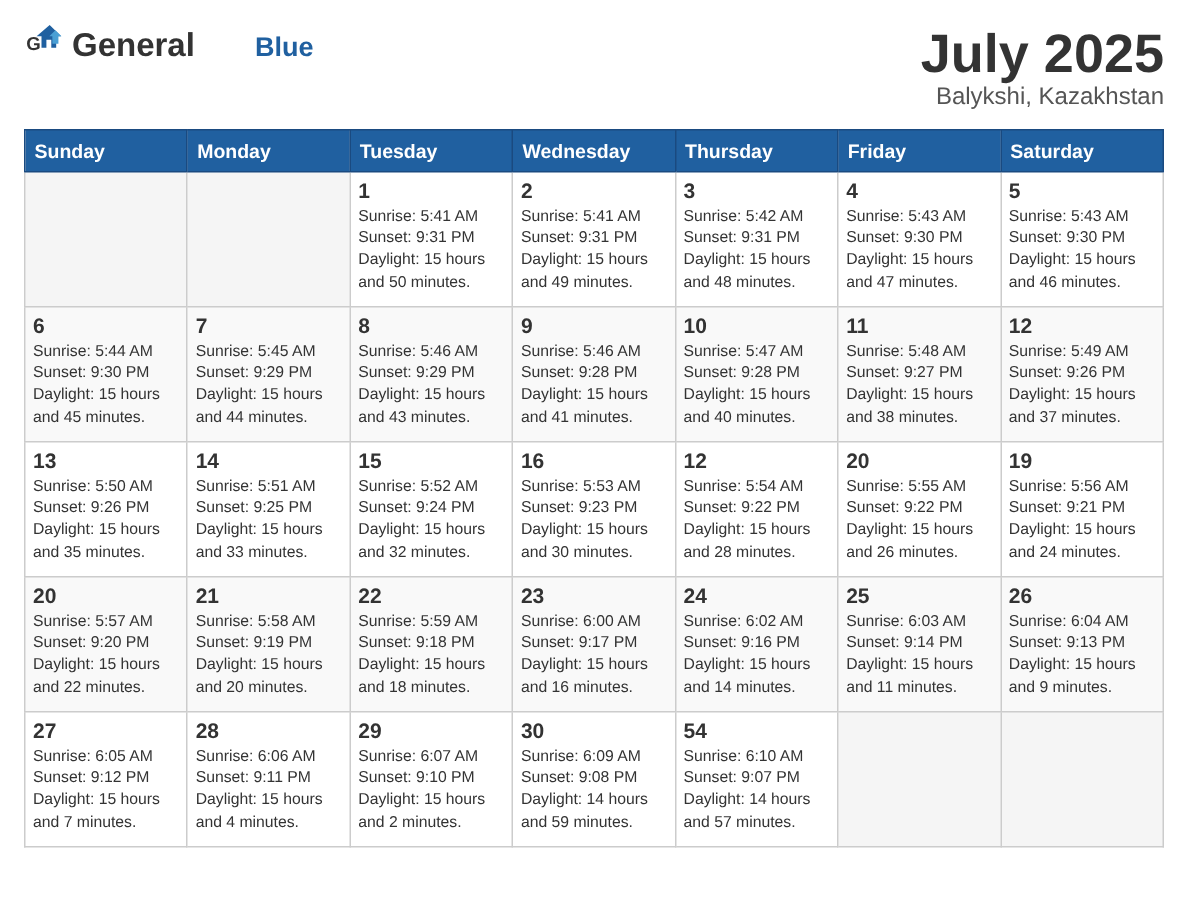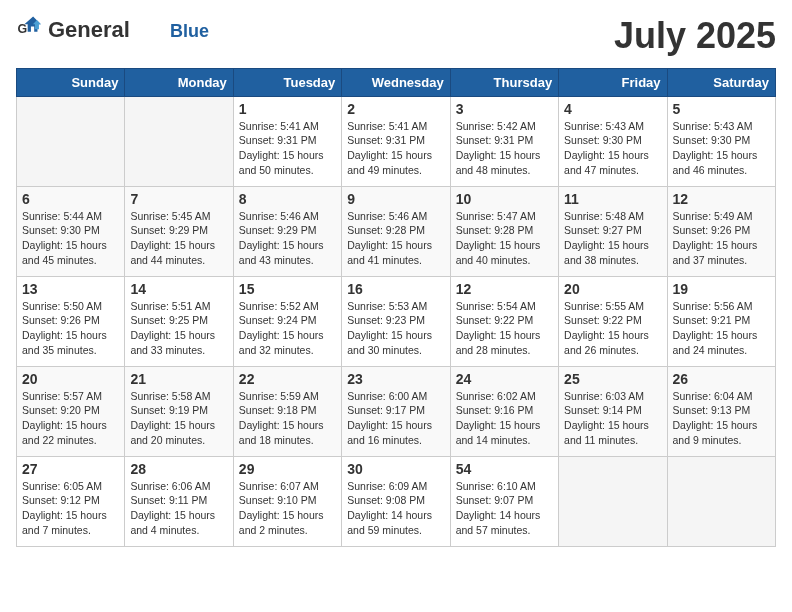--- a/index.html
+++ b/index.html
@@ -53,21 +53,21 @@
       color: #555;
     }
     table {
       width: 100%;
       border-collapse: collapse;
       font-size: 11px;
     }
     thead th {
       background-color: #2060a0;
       color: #fff;
-      text-align: right;
+      text-align: left;
       padding: 6px 6px;
       font-size: 13px;
       font-weight: bold;
       border: 1px solid #1a4a80;
     }
     tbody td {
       border: 1px solid #ccc;
       vertical-align: top;
       padding: 4px 5px;
       height: 90px;
@@ -105,20 +105,21 @@
     </svg>
     <div>
       <div style="display:flex;align-items:baseline;gap:0;">
         <span class="logo-text-general">General</span>
         <span class="logo-text-blue">Blue</span>
       </div>
     </div>
   </div>
   <div class="title-block">
     <div class="title-month">July 2025</div>
+    <div class="title-location">Balykshi, Kazakhstan</div>
   </div>
 </div>
 
 <table>
   <thead>
     <tr>
     <th>Sunday</th>
         <th>Monday</th>
         <th>Tuesday</th>
         <th>Wednesday</th>

